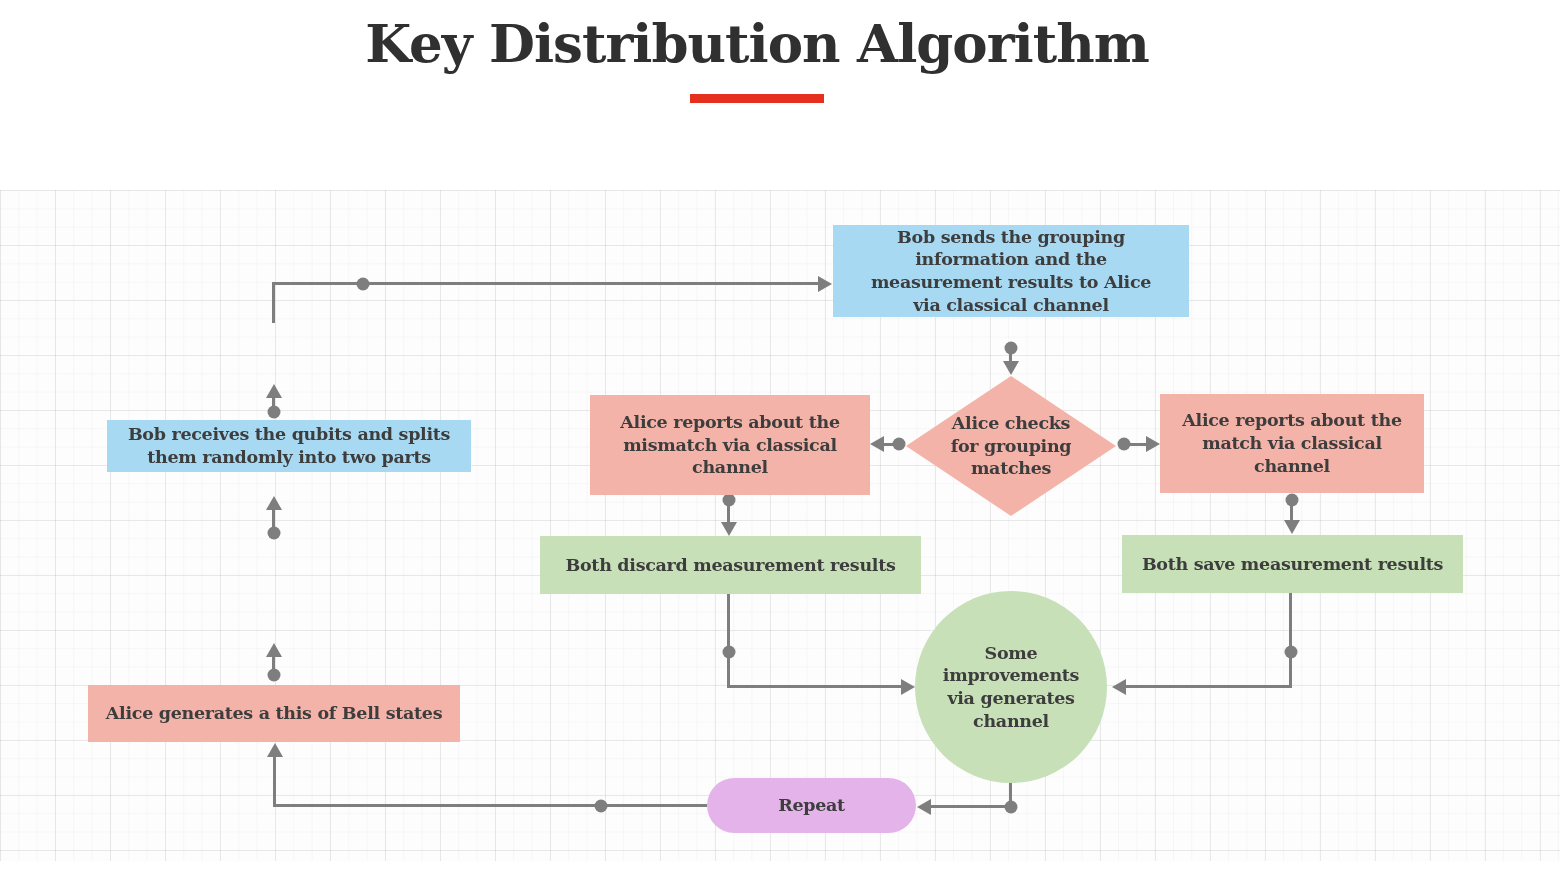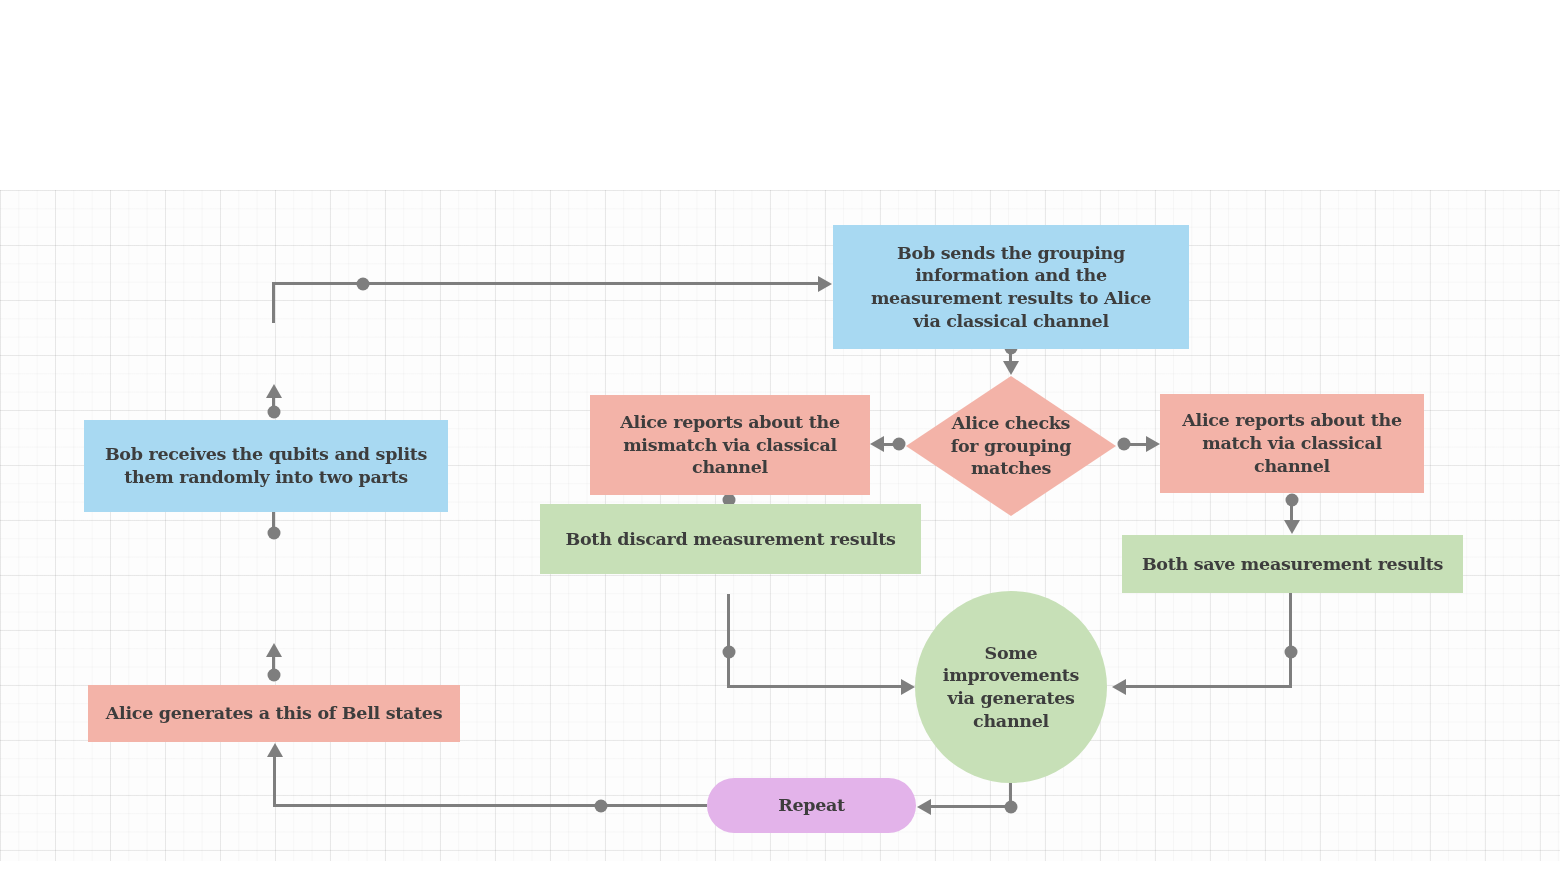--- a/index.html
+++ b/index.html
@@ -50,20 +50,24 @@
   .arr.right { border-top:8px solid transparent; border-bottom:8px solid transparent; border-left:14px solid var(--connector); }
   .arr.left  { border-top:8px solid transparent; border-bottom:8px solid transparent; border-right:14px solid var(--connector); }
   .arr.up    { border-left:8px solid transparent; border-right:8px solid transparent; border-bottom:14px solid var(--connector); }
   .arr.down  { border-left:8px solid transparent; border-right:8px solid transparent; border-top:14px solid var(--connector); }
 </style>
 </head>
 <body>
 
 <div class="page">
 
+  <div class="header">
+    <div class="title">Key Distribution Algorithm</div>
+    <div class="title-bar"></div>
+  </div>
 
   <div class="canvas"></div>
 
   <div class="ln" style="left:272px; top:284px; width:3px; height:39px;"></div>
   <div class="ln" style="left:272px; top:282px; width:548px; height:3px;"></div>
   <div class="arr right" style="left:818px; top:276px;"></div>
   <div class="dot" style="left:363px; top:284px;"></div>
 
   <div class="ln" style="left:272px; top:398px; width:3px; height:15px;"></div>
   <div class="arr up" style="left:266px; top:384px;"></div>
@@ -115,27 +119,27 @@
   <div class="ln" style="left:273px; top:804px; width:434px; height:3px;"></div>
   <div class="ln" style="left:273px; top:757px; width:3px; height:49px;"></div>
   <div class="arr up" style="left:267px; top:743px;"></div>
   <div class="dot" style="left:601px; top:806px;"></div>
 
   <div class="node pink" style="left:88px; top:685px; width:372px; height:57px;">
     <span class="node-label">Alice generates a this of Bell states</span>
   </div>
 
 
-  <div class="node blue" style="left:84px; top:420px; width:364px; height:92px;">
+  <div class="node blue" style="left:107px; top:420px; width:364px; height:52px;">
     <span class="node-label">Bob receives the qubits and splits
 them randomly into two parts</span>
   </div>
 
 
-  <div class="node blue" style="left:833px; top:225px; width:356px; height:124px;">
+  <div class="node blue" style="left:833px; top:225px; width:356px; height:92px;">
     <span class="node-label">Bob sends the grouping
 information and the
 measurement results to Alice
 via classical channel</span>
   </div>
 
   <div class="node pink diamond" style="left:906px; top:376px; width:210px; height:140px;">
     <span class="node-label">Alice checks
 for grouping
 matches</span>
@@ -146,21 +150,21 @@
 mismatch via classical
 channel</span>
   </div>
 
   <div class="node pink" style="left:1160px; top:394px; width:264px; height:99px;">
     <span class="node-label">Alice reports about the
 match via classical
 channel</span>
   </div>
 
-  <div class="node green" style="left:540px; top:504px; width:381px; height:70px;">
+  <div class="node green" style="left:540px; top:536px; width:381px; height:58px;">
     <span class="node-label">Both discard measurement results</span>
   </div>
 
   <div class="node green" style="left:1122px; top:535px; width:341px; height:58px;">
     <span class="node-label">Both save measurement results</span>
   </div>
 
   <div class="node green circle" style="left:915px; top:591px; width:192px; height:192px;">
     <span class="node-label">Some
 improvements

